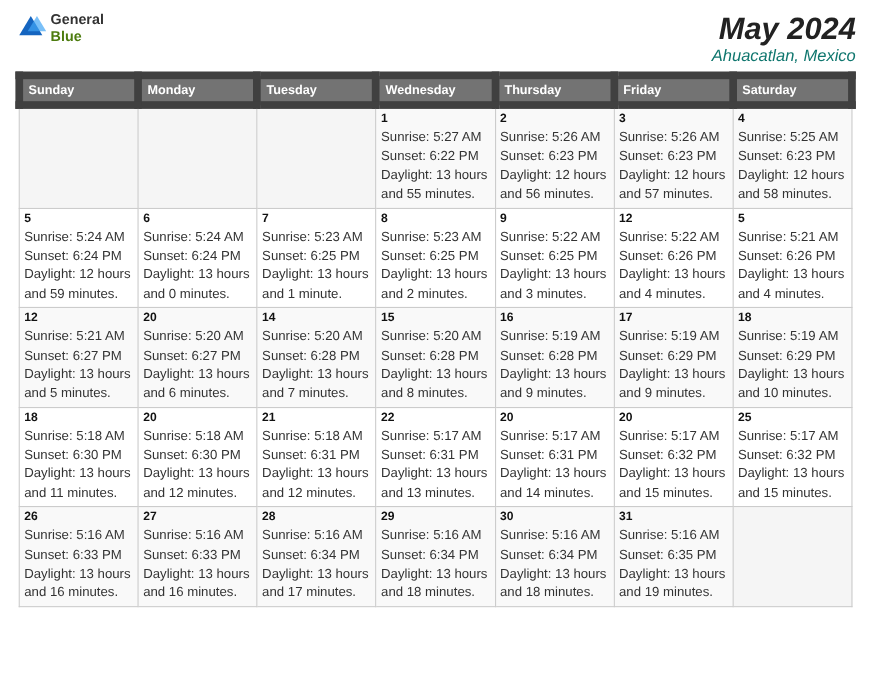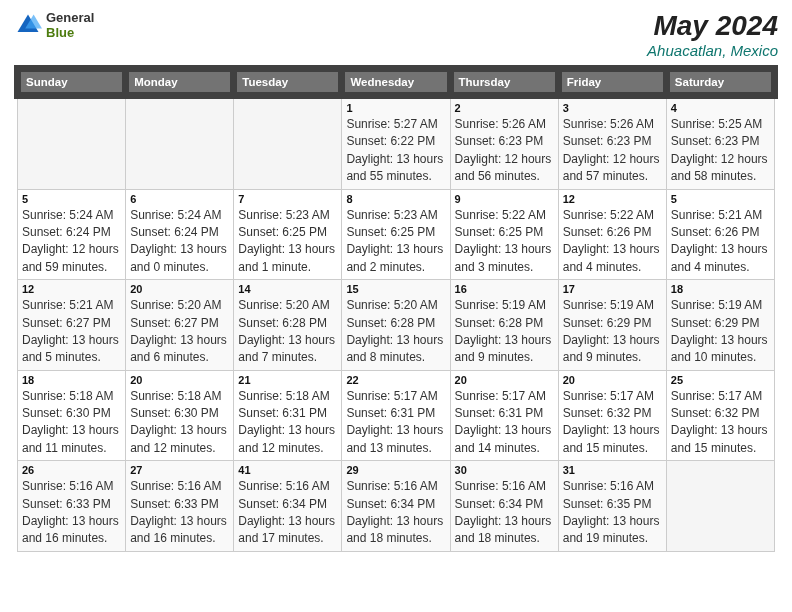--- a/index.html
+++ b/index.html
@@ -242,21 +242,21 @@
         <tr>
           <td>
             <div class="day-num">26</div>
             <div class="day-info">Sunrise: 5:16 AM<br>Sunset: 6:33 PM<br>Daylight: 13 hours and 16 minutes.</div>
           </td>
           <td>
             <div class="day-num">27</div>
             <div class="day-info">Sunrise: 5:16 AM<br>Sunset: 6:33 PM<br>Daylight: 13 hours and 16 minutes.</div>
           </td>
           <td>
-            <div class="day-num">41</div>
+            <div class="day-num">28</div>
             <div class="day-info">Sunrise: 5:16 AM<br>Sunset: 6:34 PM<br>Daylight: 13 hours and 17 minutes.</div>
           </td>
           <td>
             <div class="day-num">29</div>
             <div class="day-info">Sunrise: 5:16 AM<br>Sunset: 6:34 PM<br>Daylight: 13 hours and 18 minutes.</div>
           </td>
           <td>
             <div class="day-num">30</div>
             <div class="day-info">Sunrise: 5:16 AM<br>Sunset: 6:34 PM<br>Daylight: 13 hours and 18 minutes.</div>
           </td>

